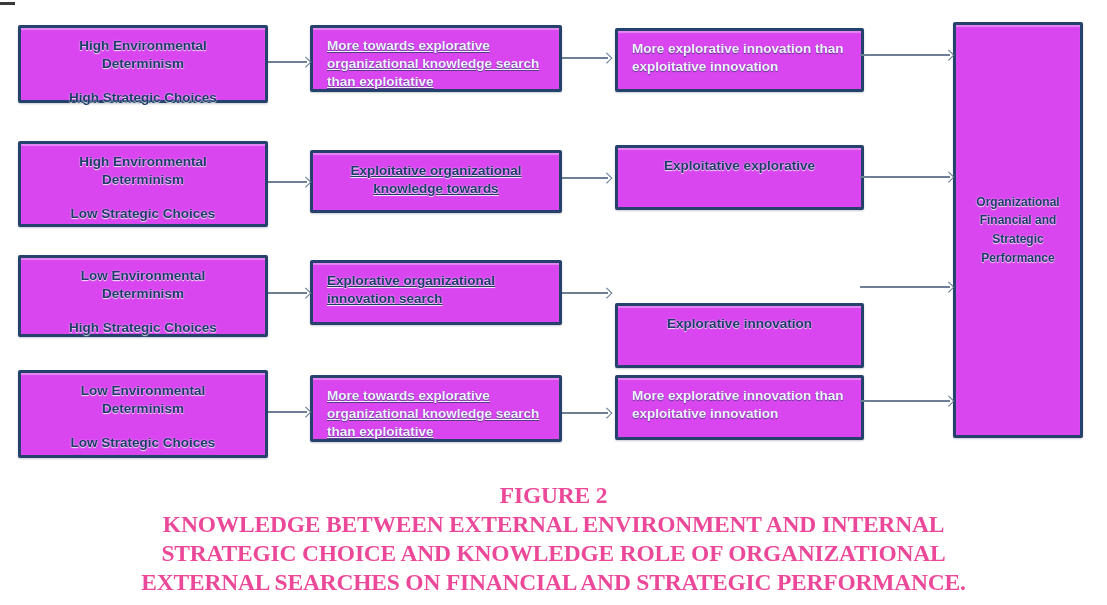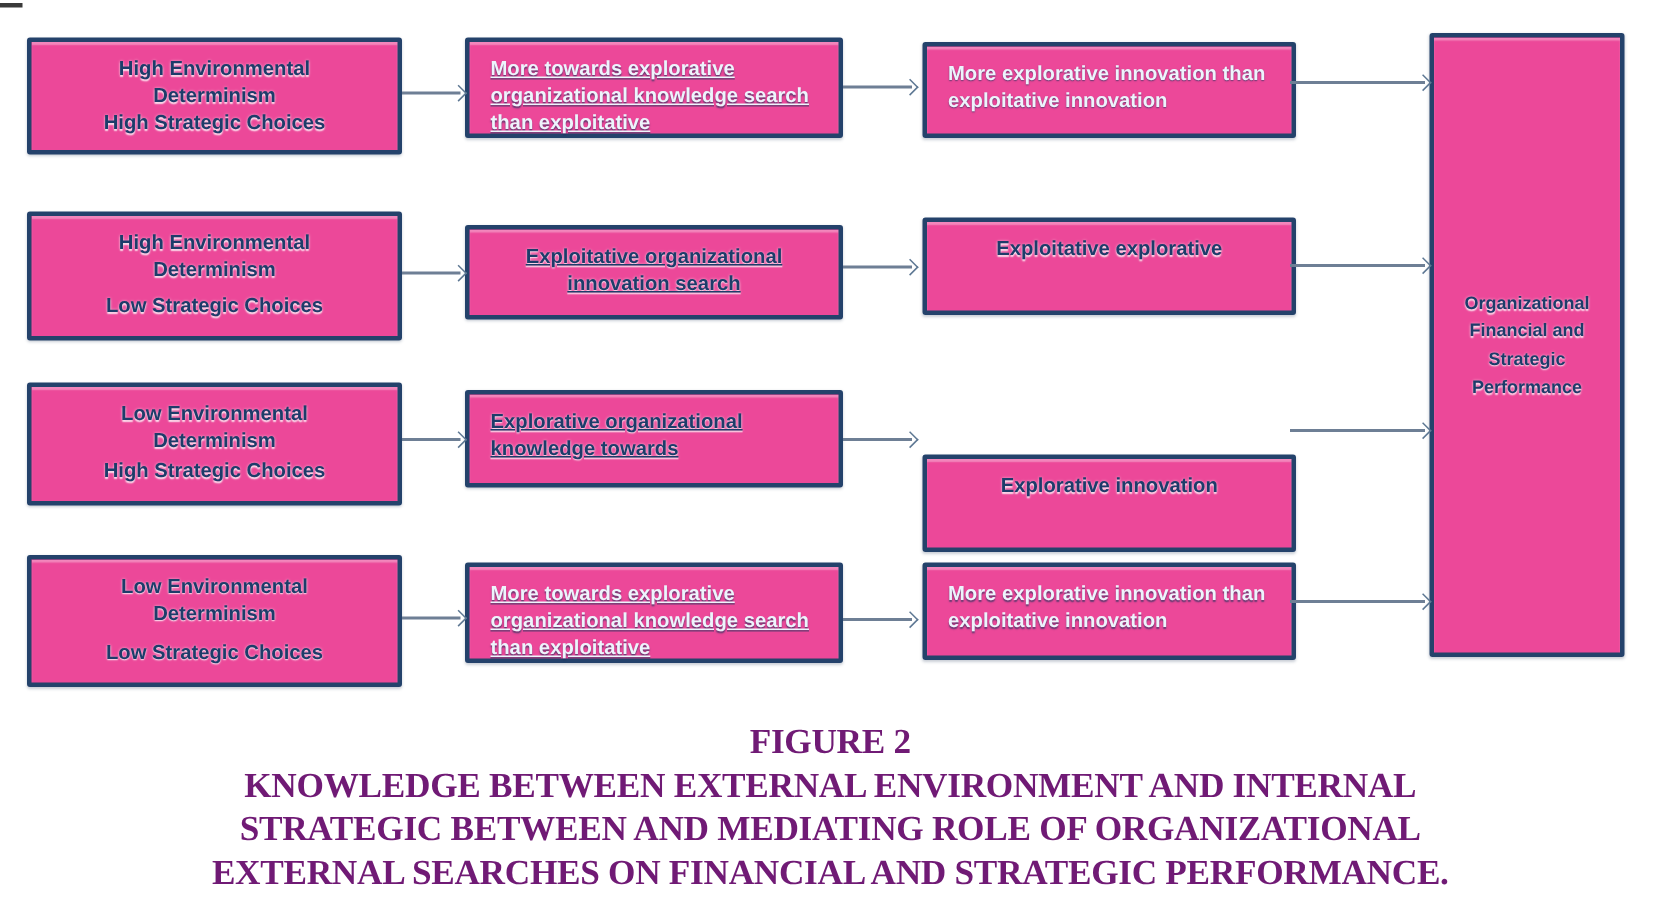--- a/index.html
+++ b/index.html
@@ -5,21 +5,21 @@
   html,body{margin:0;padding:0;}
   body{
     width:1107px;height:605px;position:relative;background:#ffffff;
     font-family:"Liberation Sans", sans-serif;overflow:hidden;
   }
   .artifact{position:absolute;left:0;top:2px;width:15px;height:3px;background:#3a3a3a;}
 
   
   .box{
     position:absolute;
-    background:#ec4899;
+    background:#d946ef;
     border:3px solid #24426b;
     border-radius:2px;
     box-sizing:border-box;
     box-shadow:inset 0 2px 1px rgba(255,255,255,.35), 0 1px 2px rgba(40,60,90,.25);
     font-weight:bold;
     font-size:13.5px;
     line-height:1.32;
   }
   .c1{left:18px;width:250px;}
   .c2{left:310px;width:252px;text-decoration:underline;}
@@ -32,42 +32,42 @@
     left:953px;top:22px;width:130px;height:416px;
     display:flex;align-items:center;justify-content:center;
     text-align:center;font-size:12px;line-height:1.55;
   }
   .outcome .inner{width:106px;}
 
   
   .envbox{display:flex;flex-direction:column;justify-content:space-between;
           padding:9px 0 11px 0;text-align:center;}
   .envbox .env{width:175px;margin:0 auto;}
-  .envbox .strat{width:220px;margin:0 auto;}
+  .envbox .strat{width:220px;margin:16px auto;}
 
   
   .txt-dark{color:#1d3c6a;text-shadow:0 1px 1px rgba(255,255,255,.8), 0 0 2px rgba(255,255,255,.55);}
   .txt-light{color:#edf4fc;text-shadow:0 1px 1px rgba(25,50,90,.65);}
 
   .pad-left{padding:9px 12px 0 14px;text-align:left;}
   .pad-center{padding:9px 10px 0 10px;text-align:center;}
 
   
   .arrow{position:absolute;height:9px;}
   .arrow .shaft{position:absolute;left:0;top:4px;height:1.6px;background:#6e7f95;right:3px;}
   .arrow .head{
     position:absolute;right:1px;top:1.2px;width:6.5px;height:6.5px;
     border-top:1.7px solid #5d7793;border-right:1.7px solid #5d7793;
     transform:rotate(45deg);
   }
 
   
   .caption{
     position:absolute;left:0;top:481px;width:1107px;
-    text-align:center;color:#701a75;
+    text-align:center;color:#ec4899;
     font-family:"Liberation Serif", serif;
     font-weight:bold;font-size:23.5px;line-height:29px;letter-spacing:-0.2px;
   }
 </style>
 </head>
 <body>
 
 <div class="artifact"></div>
 
 <div class="box c1 b11 envbox txt-dark">
@@ -79,32 +79,32 @@
 </div>
 <div class="box c3 b13 pad-left txt-light">
   <div style="width:228px">More explorative innovation than exploitative innovation</div>
 </div>
 
 <div class="box c1 b21 envbox txt-dark">
   <div class="env">High Environmental Determinism</div>
   <div class="strat">Low Strategic Choices</div>
 </div>
 <div class="box c2 b22 pad-center txt-dark">
-  <div>Exploitative organizational innovation search</div>
+  <div>Exploitative organizational knowledge towards</div>
 </div>
 <div class="box c3 b23 pad-center txt-dark">
   <div>Exploitative explorative</div>
 </div>
 
 <div class="box c1 b31 envbox txt-dark">
   <div class="env">Low Environmental Determinism</div>
   <div class="strat">High Strategic Choices</div>
 </div>
 <div class="box c2 b32 pad-left txt-dark">
-  <div>Explorative organizational knowledge towards</div>
+  <div>Explorative organizational innovation search</div>
 </div>
 <div class="box c3 b33 pad-center txt-dark">
   <div>Explorative innovation</div>
 </div>
 
 <div class="box c1 b41 envbox txt-dark">
   <div class="env">Low Environmental Determinism</div>
   <div class="strat">Low Strategic Choices</div>
 </div>
 <div class="box c2 b42 pad-left txt-light">
@@ -165,15 +165,15 @@
     <div class="head"></div>
   </div>
 <div class="arrow" style="left:860px;top:396px;width:93px">
     <div class="shaft"></div>
     <div class="head"></div>
   </div>
 
 <div class="caption">
   <div>FIGURE 2</div>
   <div>KNOWLEDGE BETWEEN EXTERNAL ENVIRONMENT AND INTERNAL</div>
-  <div>STRATEGIC BETWEEN AND MEDIATING ROLE OF ORGANIZATIONAL</div>
+  <div>STRATEGIC CHOICE AND KNOWLEDGE ROLE OF ORGANIZATIONAL</div>
   <div>EXTERNAL SEARCHES ON FINANCIAL AND STRATEGIC PERFORMANCE.</div>
 </div>
 
 </body></html>

